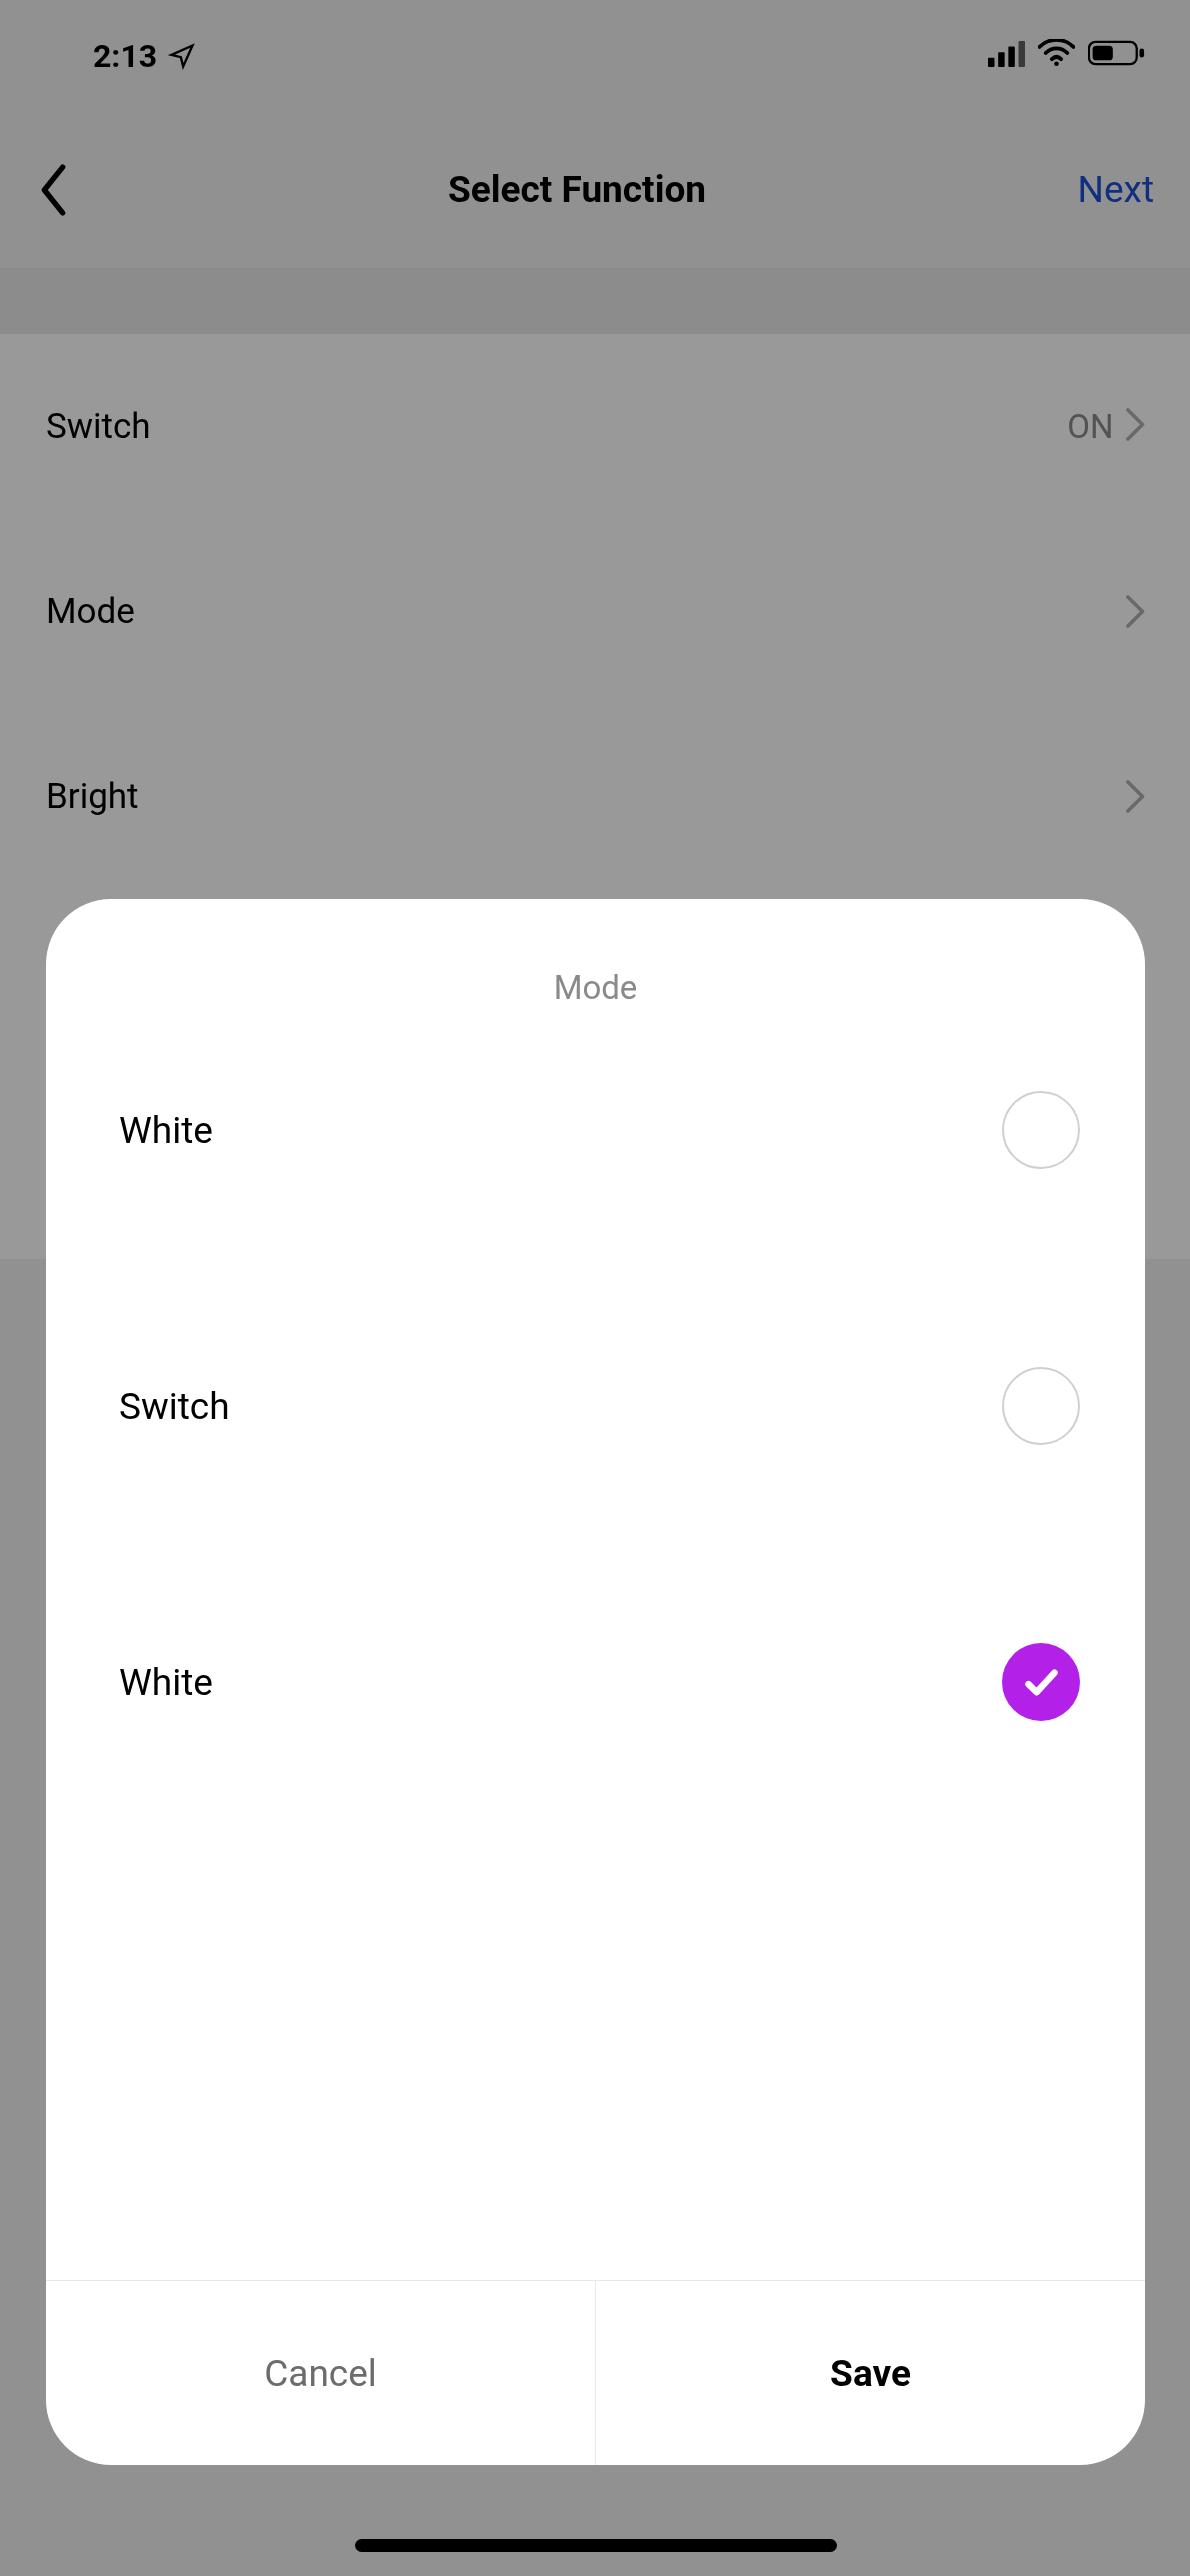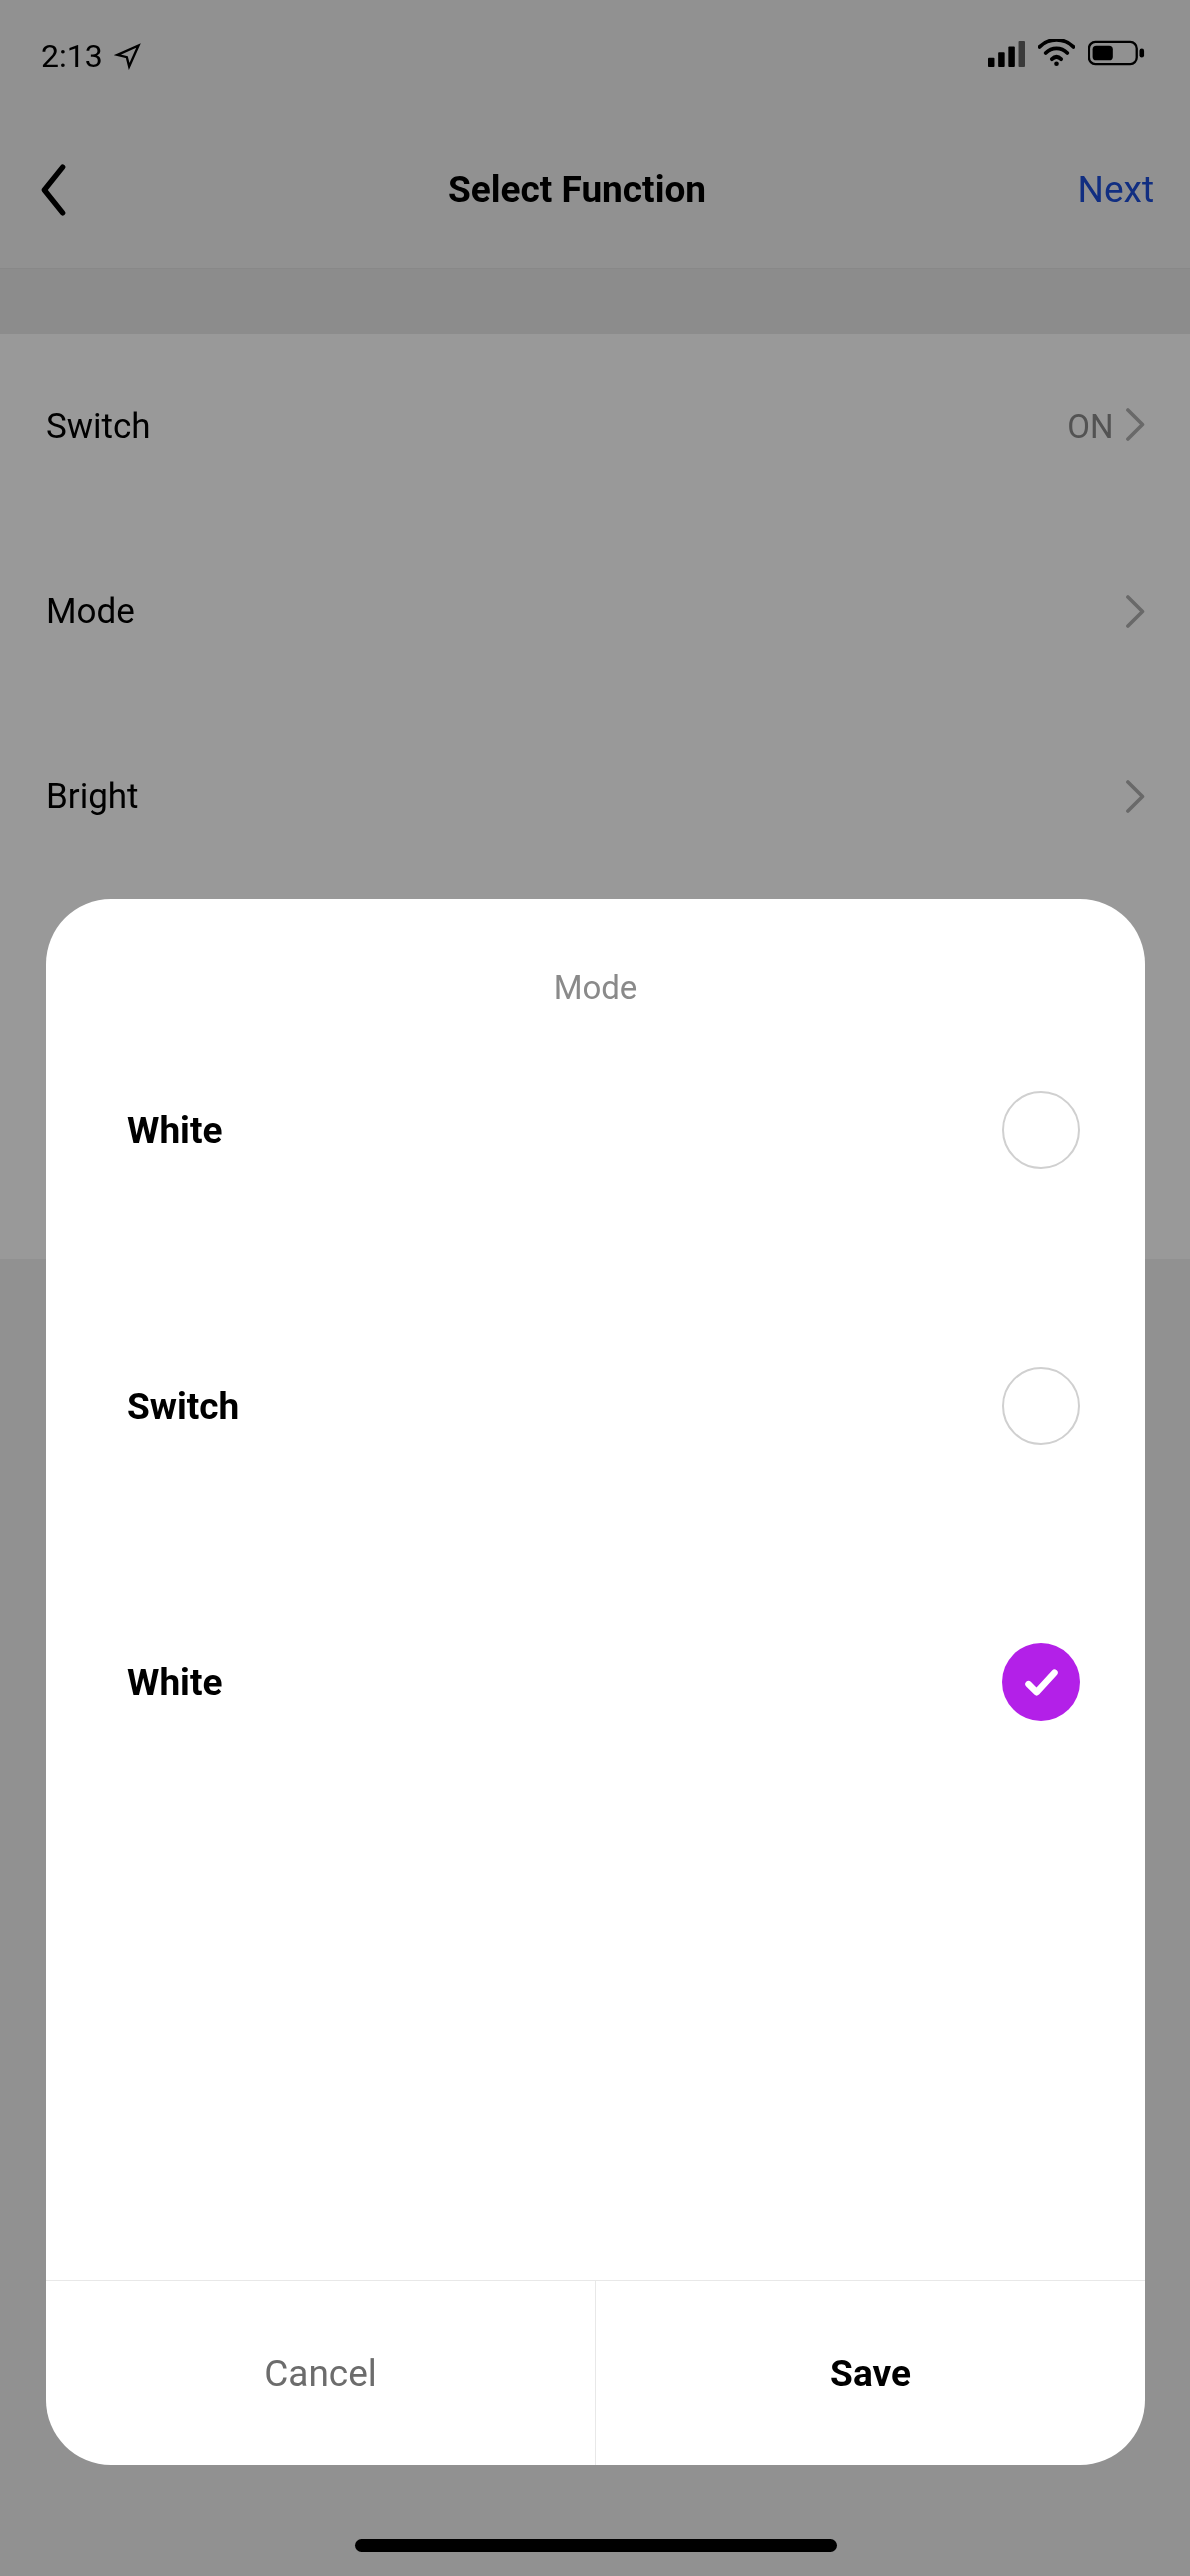--- a/index.html
+++ b/index.html
@@ -5,41 +5,41 @@
   * { box-sizing: border-box; margin: 0; padding: 0; }
   html, body { width: 1191px; height: 2576px; font-family: -apple-system, BlinkMacSystemFont, "Segoe UI", Roboto, Helvetica, Arial, sans-serif; }
   body { background: #f2f2f2; position: relative; }
 
   
   .scrim { position: absolute; inset: 0; background: rgba(0,0,0,0.4); z-index: 10; }
 
   
   .screen { position: absolute; inset: 0; display: flex; flex-direction: column; }
 
-  .status-bar { height: 111px; display: flex; align-items: center; justify-content: space-between; padding: 0 46px 0 41px; font-size: 32px; font-weight: 400; }
+  .status-bar { height: 111px; display: flex; align-items: center; justify-content: space-between; padding: 0 46px 0 93px; font-size: 32px; font-weight: 700; }
   .status-left { display: flex; align-items: center; gap: 11px; }
   .status-right { display: flex; align-items: center; gap: 13px; }
 
   .nav-bar { height: 158px; display: flex; align-items: center; justify-content: space-between; padding: 0 37px; border-bottom: 0.9px solid rgba(0,0,0,0.06); }
   .nav-title { flex: 1; text-align: center; font-size: 37px; font-weight: 700; color: #000; }
   .nav-back { width: 74px; display:flex; align-items:center; }
   .nav-next { width: 111px; text-align: right; font-size: 37px; font-weight: 400; color: #1d4ed8; }
 
   .spacer-bar { height: 65px; background: #e9e9e9; }
 
   .list { background: #fff; }
   .row { display: flex; align-items: center; justify-content: space-between; padding: 0 46px; height: 185px; border-bottom: 0.9px solid rgba(0,0,0,0); font-size: 35px; color: #000; }
   .row .value-group { display: flex; align-items: flex-start; gap: 11px; color: #8a8a8a; font-size: 33px; }
   .row .chev svg { stroke: #b0b0b0; }
 
   
   .sheet { position: absolute; left: 46px; right: 46px; bottom: 111px; background: #fff; border-radius: 65px; z-index: 20; overflow: hidden; display: flex; flex-direction: column; }
   .sheet-header { height: 176px; display:flex; align-items:center; justify-content:center; font-size: 33px; color: #8a8a8a; }
   .options { height: 1205px; overflow: hidden; position: relative; }
-  .options-inner { position: absolute; left: 16px; right: 0; top: -83px; font-weight: bold; } 
+  .options-inner { position: absolute; left: 8px; right: 0; top: -83px; } 
   .option { display: flex; align-items: center; justify-content: space-between; padding: 0 65px; height: 276px; font-size: 37px; color: #000; }
   .radio { width: 78px; height: 78px; border-radius: 50%; display:flex; align-items:center; justify-content:center; }
   .radio.unchecked { border: 2.8px solid #d0d0d0; }
   .radio.checked { background: #b320e8; }
   .radio.checked svg { width: 39px; height: 39px; }
   .sheet-actions { display: flex; border-top: 1.9px solid #e8e8e8; height: 185px; }
   .sheet-btn { flex: 1; display:flex; align-items:center; justify-content:center; font-size: 37px; }
   .sheet-cancel { color: #6c6c6c; border-right: 1.9px solid #e8e8e8; }
   .sheet-save { color: #000; font-weight: 700; }
 

